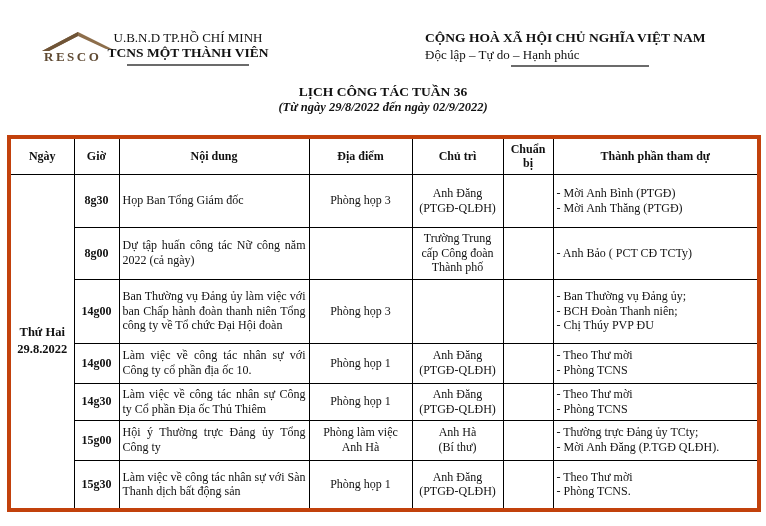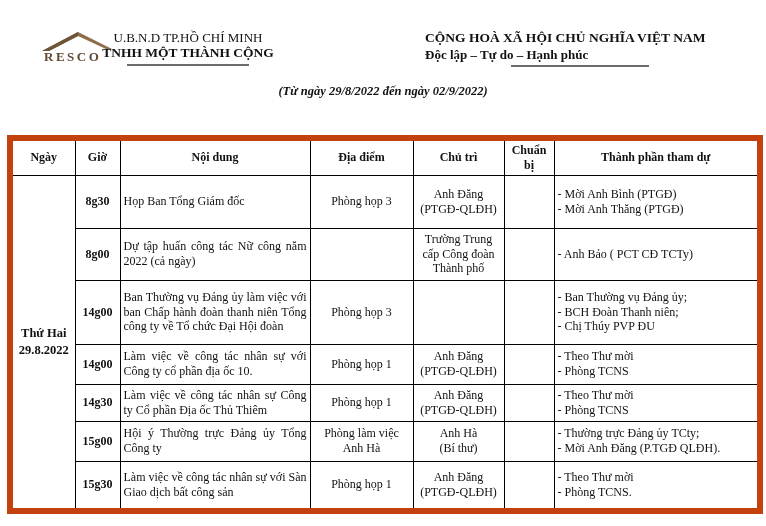--- a/index.html
+++ b/index.html
@@ -10,34 +10,34 @@
   }
   
   .hdr-left { position:absolute; left:72px; top:30px; width:232px; text-align:center; line-height:1.18; }
   .hdr-left .l1 { font-size:13px; }
   .hdr-left .l2, .hdr-left .l3 { font-size:13.5px; font-weight:bold; }
   .hdr-left .rule { width:122px; height:2px; background:#6b6b6b; margin:3px auto 0 auto; }
   .logo { position:absolute; left:40px; top:30px; width:74px; height:38px; }
   .logo svg { display:block; }
   .hdr-right { position:absolute; left:425px; top:30px; width:310px; line-height:1.25; }
   .hdr-right .l1 { font-size:13.5px; font-weight:bold; }
-  .hdr-right .l2 { font-size:13px; font-weight:bold; }
+  .hdr-right .l2 { font-size:13px; font-weight:normal; }
   .hdr-right .rule { width:138px; height:2px; background:#6b6b6b; margin:2px auto 0 auto; }
   
   .title-block { position:absolute; left:0; top:84px; width:100%; text-align:center; line-height:1.2; }
   .title-main { font-size:13.5px; font-weight:bold; }
   .title-sub { font-size:12.5px; font-weight:bold; font-style:italic; }
   
   table.sched {
     position:absolute; left:7px; top:135px; width:750px;
     border-collapse:collapse; table-layout:fixed;
     font-size:12px; line-height:1.22;
   }
   table.sched th, table.sched td { border:1px solid #000; vertical-align:middle; padding:2px 3px; }
-  table.sched { border:6px solid #c2410c;padding-left:36px; }
+  table.sched { border:4px solid #c2410c;padding-left:36px; }
   table.sched th { font-weight:bold; text-align:center; height:37px; font-size:12px; }
   td.c-day { text-align:center; font-weight:bold; font-size:12.5px; line-height:1.35; }
   td.c-gio { text-align:center; font-weight:bold; }
   td.c-nd  { text-align:justify; padding:2px 5px;font-family:Liberation Serif, serif; }
   td.c-dd  { text-align:center; white-space:pre-line; }
   td.c-ct  { text-align:center; white-space:pre-line; }
   td.c-cb  { }
   td.c-tp  { text-align:left; padding:2px 6px; white-space:pre-line; }
 </style>
 </head>
@@ -48,31 +48,32 @@
   <div class="logo">
     <svg width="74" height="38" viewBox="0 0 74 38">
       <polygon points="2,21 38,2 72,19 66,19 38,6 9,21" fill="#8d6e4b"></polygon>
       <polygon points="2,21 9,21 38,6 38,2" fill="#6f5437"></polygon>
       <text x="4" y="31" font-family="Liberation Serif, serif" font-size="13" font-weight="bold" letter-spacing="2.5" fill="#5f4a33">RESCO</text>
     </svg>
   </div>
 
   <div class="hdr-left">
     <div class="l1">U.B.N.D TP.HỒ CHÍ MINH</div>
-    <div class="l3">TNHH  MỘT THÀNH CỘNG</div>
+    <div class="l3">TCNS  MỘT THÀNH VIÊN</div>
     <div class="rule"></div>
   </div>
 
   <div class="hdr-right">
     <div class="l1">CỘNG HOÀ XÃ HỘI CHỦ NGHĨA VIỆT NAM</div>
     <div class="l2">Độc lập – Tự do – Hạnh phúc</div>
     <div class="rule"></div>
   </div>
 
   <div class="title-block">
+    <div class="title-main">LỊCH CÔNG TÁC TUẦN 36</div>
     <div class="title-sub">(Từ ngày 29/8/2022 đến ngày 02/9/2022)</div>
   </div>
 
   <table class="sched">
     <colgroup>
       <col style="width:65px">
         <col style="width:45px">
         <col style="width:190px">
       <col style="width:103px">
         <col style="width:91px">
@@ -147,21 +148,21 @@
         <td class="c-dd">Phòng làm việc
 Anh Hà</td>
         <td class="c-ct">Anh Hà
 (Bí thư)</td>
         <td class="c-cb"></td>
         <td class="c-tp">- Thường trực Đảng ủy TCty;
 - Mời Anh Đăng (P.TGĐ QLĐH).</td>
       </tr>
       <tr style="height:50px;">
         <td class="c-gio">15g30</td>
-        <td class="c-nd">Làm việc về công tác nhân sự với Sàn Giao dịch bất công sản</td>
+        <td class="c-nd">Làm việc về công tác nhân sự với Sàn Thanh dịch bất động sản</td>
         <td class="c-dd">Phòng họp 1</td>
         <td class="c-ct">Anh Đăng
 (PTGĐ-QLĐH)</td>
         <td class="c-cb"></td>
         <td class="c-tp">- Theo Thư mời
 - Phòng TCNS.</td>
       </tr>
     </tbody>
   </table>
 

